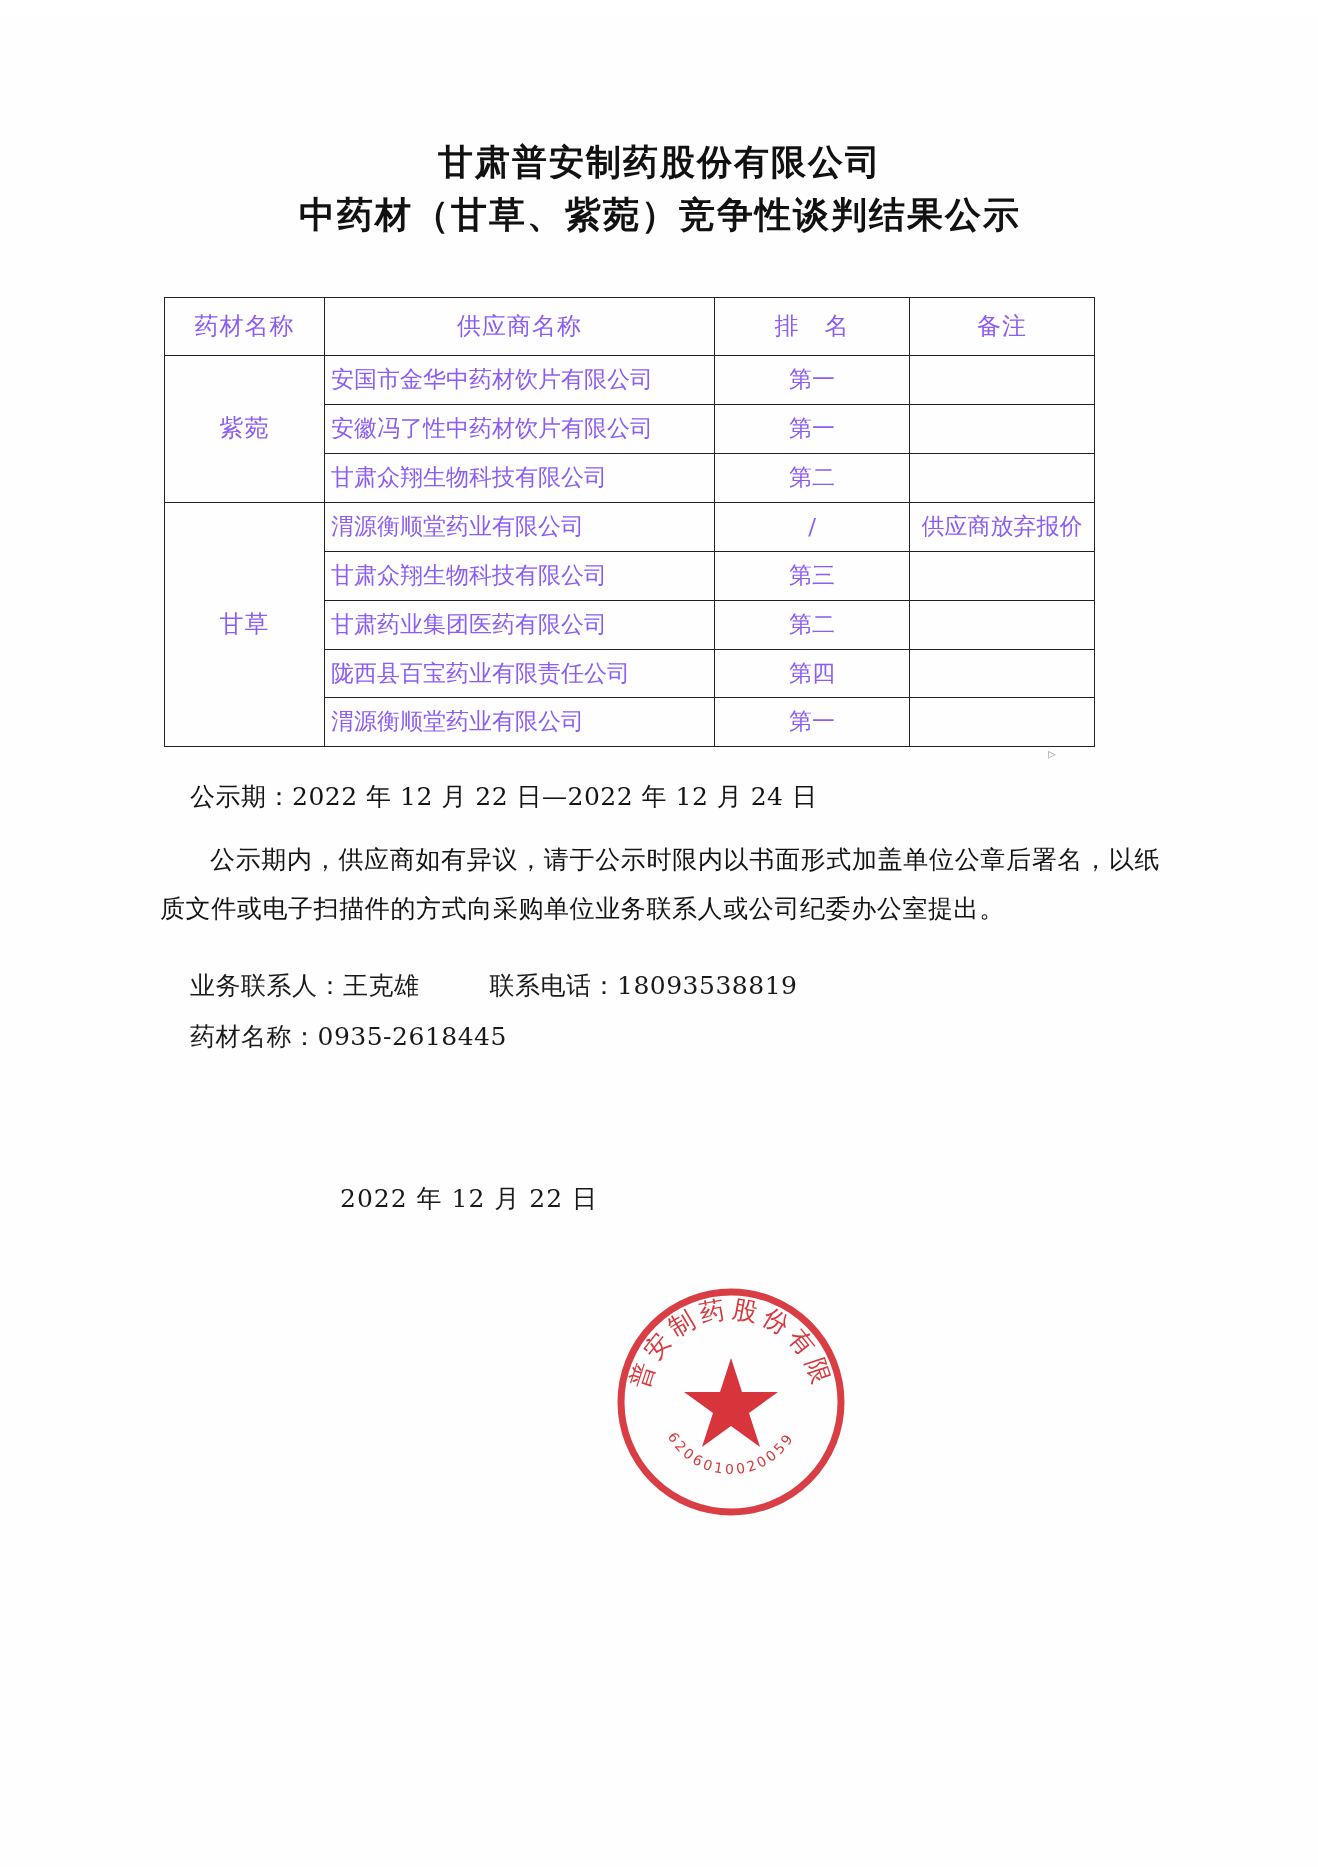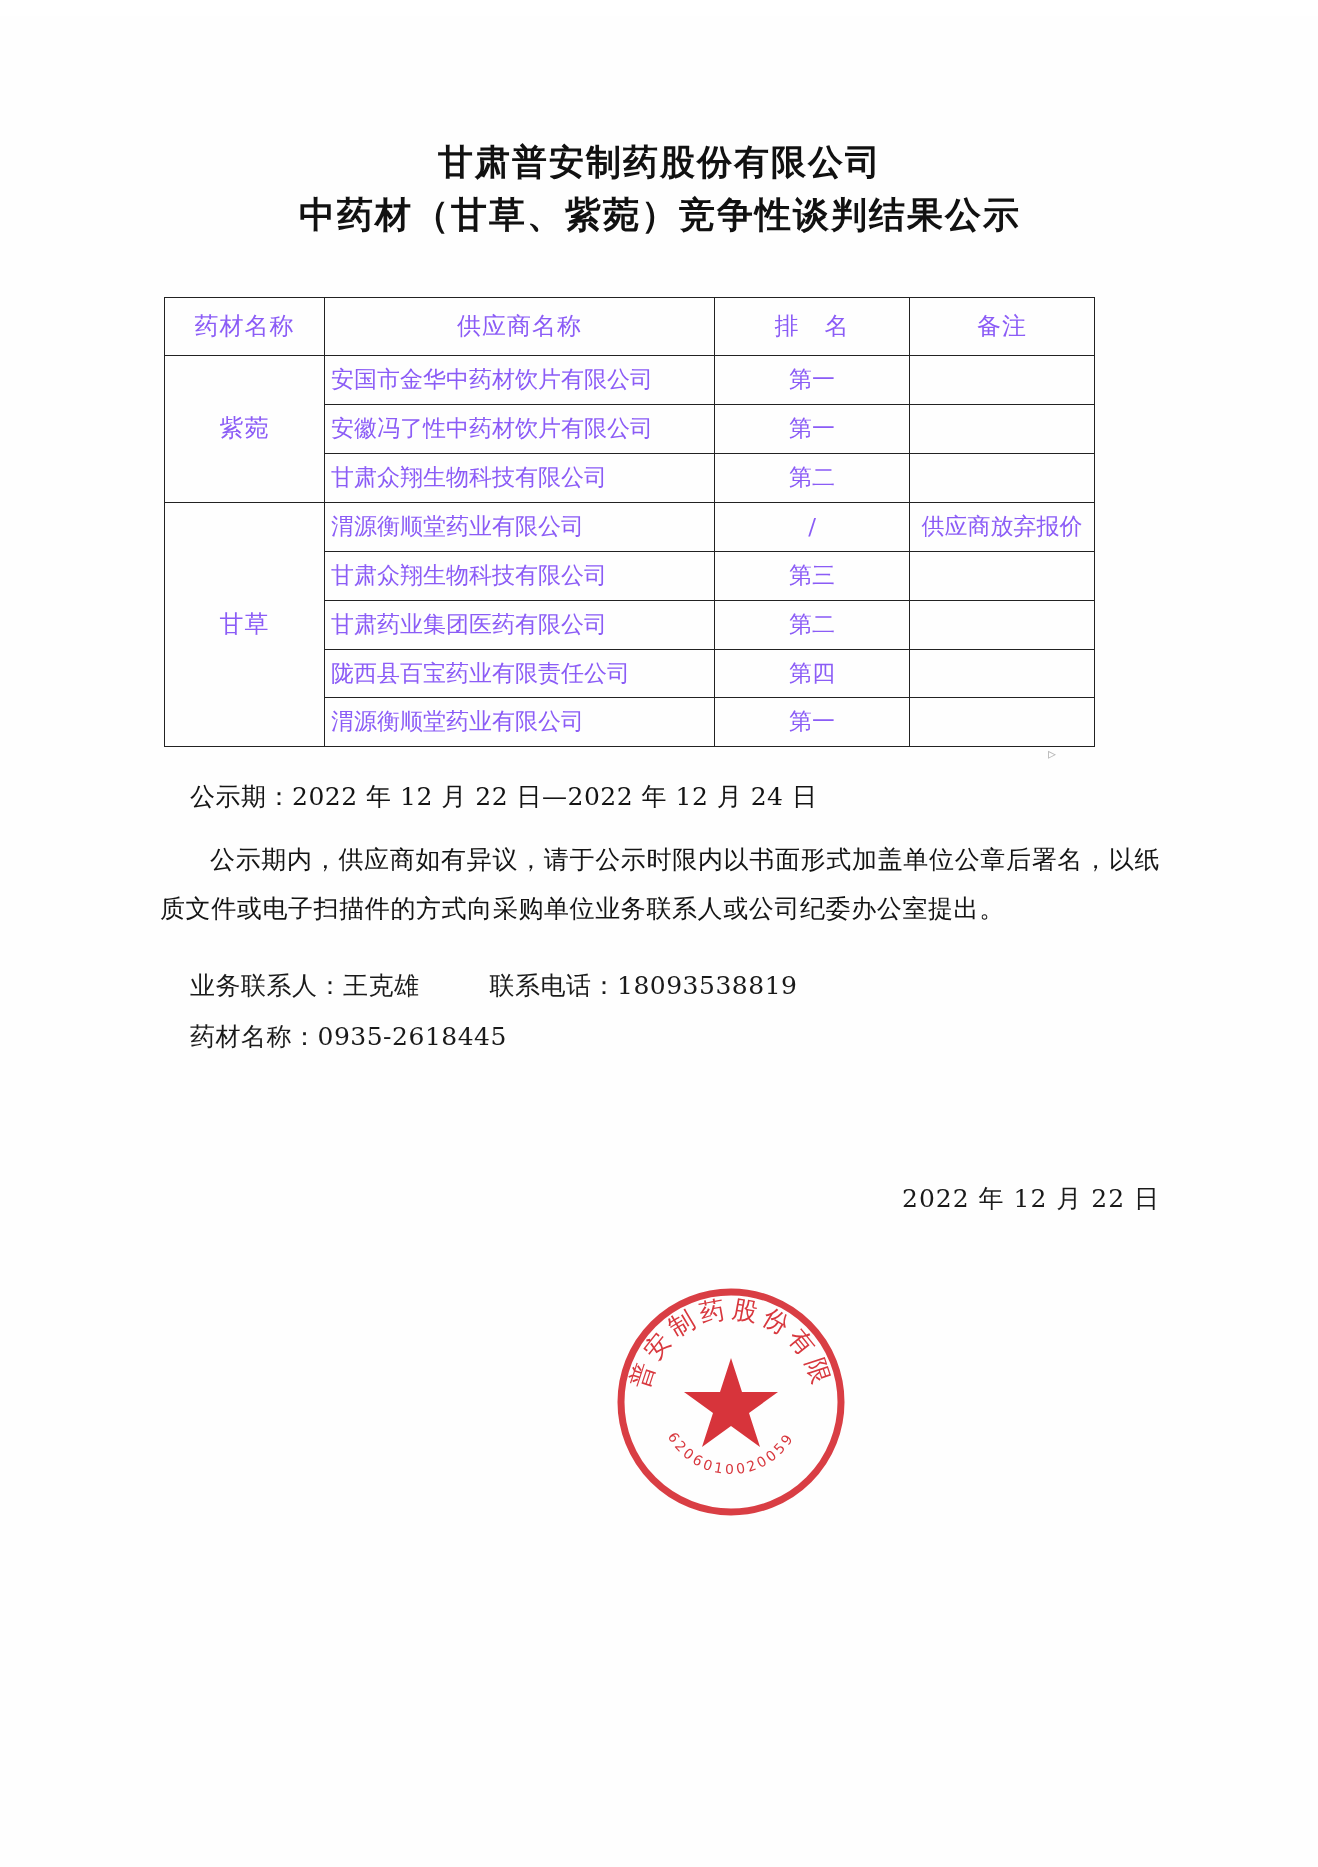--- a/index.html
+++ b/index.html
@@ -103,21 +103,21 @@
     text-indent: 1.2em;
     letter-spacing: 0.5px;
   }
   .contact-row span.gap {
     display: inline-block;
     width: 70px;
   }
   .date-line {
     margin-top: 120px;
     font-size: 25px;
-    text-align: right;
+    text-align: left;
     padding-left: 180px;
     letter-spacing: 1px;
     position: relative;
     z-index: 1;
   }
   
   .seal {
     position: absolute;
     left: 615px;
     top: 1270px;

